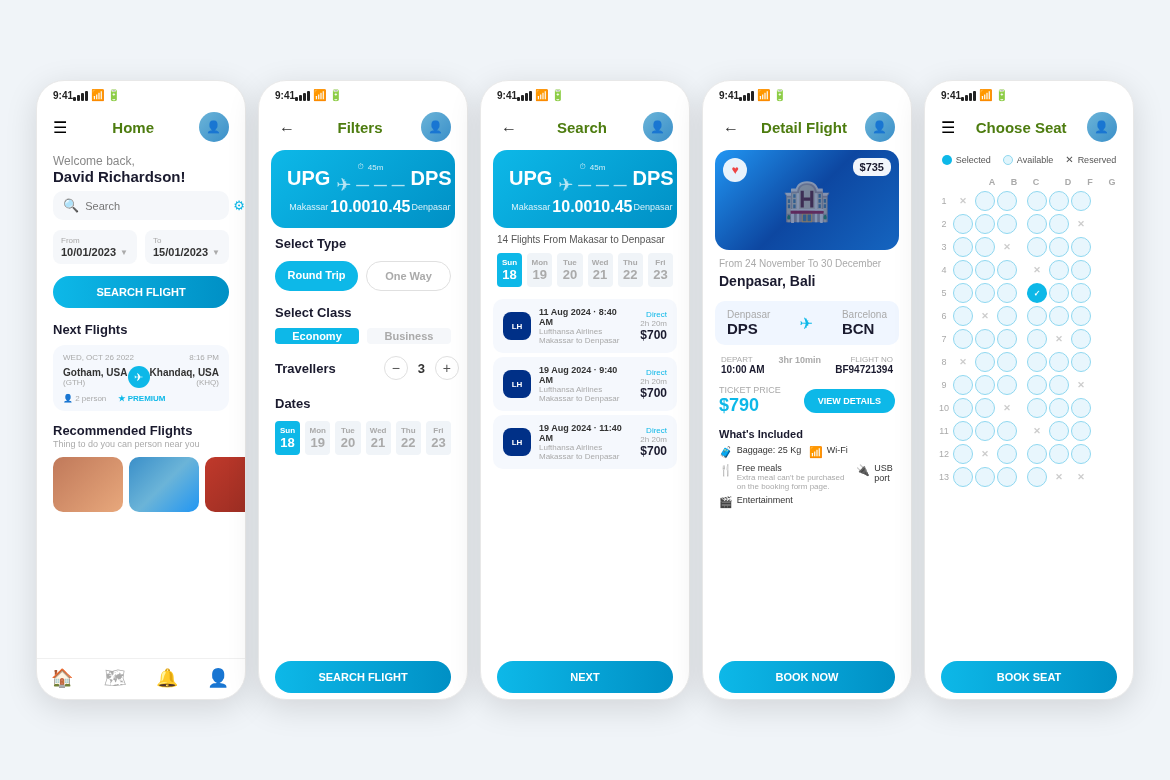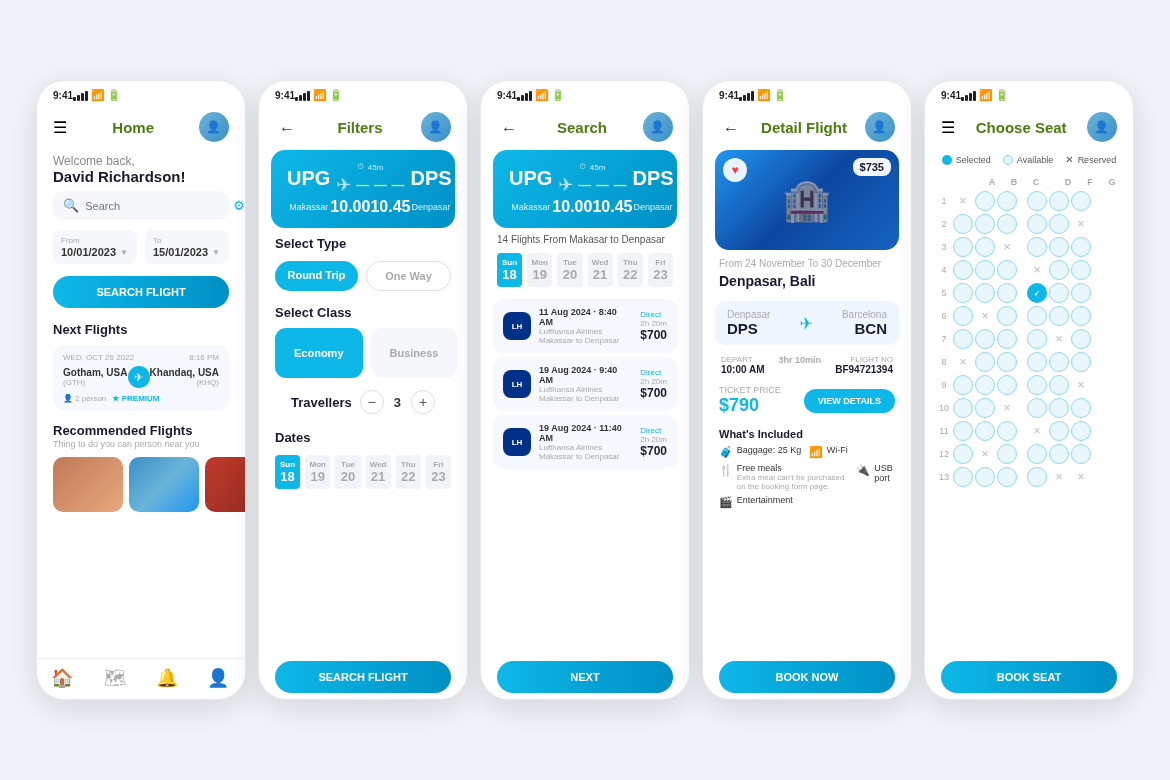--- a/index.html
+++ b/index.html
@@ -147,21 +147,21 @@
       background: #f5f8fd;
       border-radius: 12px;
       margin: 4px 16px;
       padding: 8px 10px;
     }
     .nf-top { display: flex; justify-content: space-between; font-size: 8px; color: #aaa; margin-bottom: 4px; }
     .nf-route { display: flex; align-items: center; justify-content: space-between; }
     .nf-city { font-size: 10px; font-weight: 600; color: #333; }
     .nf-code { font-size: 8px; color: #aaa; }
     .nf-plane { background: #0db8e8; border-radius: 50%; width: 22px; height: 22px; display: flex; align-items: center; justify-content: center; color: #fff; font-size: 11px; }
-    .nf-badges { display: flex; gap: 6px; margin-top: 6px; font-size: 8px; color: #aaa; }
+    .nf-badges { display: flex; gap: 12px; margin-top: 6px; font-size: 8px; color: #aaa; }
     
     .rec-imgs { display: flex; gap: 6px; padding: 4px 16px 8px; overflow-x: auto; }
     .rec-img { width: 70px; height: 55px; border-radius: 10px; flex-shrink: 0; object-fit: cover; overflow: hidden; }
     
     .bottom-nav {
       display: flex;
       justify-content: space-around;
       padding: 8px 0 10px;
       border-top: 1px solid #f0f0f0;
       margin-top: auto;
@@ -178,35 +178,36 @@
       font-weight: 600;
       text-align: center;
       cursor: pointer;
     }
     .type-btn.active { background: #0db8e8; color: #fff; border: none; }
     .type-btn.inactive { background: #fff; color: #aaa; border: 1px solid #e0e0e0; }
     
     .class-row { display: flex; gap: 8px; padding: 4px 16px; }
     .class-btn {
       flex: 1;
-      padding: 19px;
-      border-radius: 11px;
+      padding: 2px;
+      border-radius: 4px;
       font-size: 11px;
       font-weight: 600;
       text-align: center;
       cursor: pointer;
     }
     .class-btn.active { background: #0db8e8; color: #fff; border: none; }
     .class-btn.inactive { background: #f5f7fa; color: #aaa; border: none; }
     
     .travellers-row {
       display: flex;
-      justify-content: space-between;
-      align-items: center;
-      padding: 8px 32px;
+      justify-content: flex-start;
+      align-items: center;
+      padding: 8px 16px;
+      gap: 48px;
     }
     .travellers-label { font-size: 13px; font-weight: 700; color: #1a1a2e; }
     .count-control { display: flex; align-items: center; gap: 10px; }
     .count-btn { width: 24px; height: 24px; border-radius: 50%; border: 1px solid #e0e0e0; background: #fff; display: flex; align-items: center; justify-content: center; font-size: 14px; cursor: pointer; color: #555; }
     .count-val { font-size: 13px; font-weight: 700; color: #333; }
     
     .date-picker { padding: 6px 16px 8px; }
     .date-picker-grid { display: flex; gap: 5px; }
     .dp-day {
       flex: 1;
@@ -236,21 +237,21 @@
       justify-content: center;
       font-size: 8px;
       font-weight: 700;
       flex-shrink: 0;
     }
     .lh-logo { background: #003087; color: #fff; }
     .flight-info-left { flex: 1; }
     .fi-date { font-size: 9px; color: #333; font-weight: 600; }
     .fi-airline { font-size: 8px; color: #aaa; }
     .fi-route { font-size: 8px; color: #aaa; }
-    .flight-info-right { }
+    .flight-info-right { text-align: right; }
     .fi-type { font-size: 8px; color: #0db8e8; }
     .fi-duration { font-size: 8px; color: #aaa; }
     .fi-price { font-size: 12px; font-weight: 800; color: #1a1a2e; }
     
     .detail-hero {
       position: relative;
       margin: 0 12px 8px;
       border-radius: 14px;
       overflow: hidden;
       height: 100px;
@@ -719,21 +720,21 @@
       <div class="heart-btn">♥</div>
     </div>
     <div class="detail-date">From 24 November To 30 December</div>
     <div class="detail-title">Denpasar, Bali</div>
     <div class="flight-route-bar">
       <div>
         <div class="frb-city">Denpasar</div>
         <div class="frb-code">DPS</div>
       </div>
       <div class="frb-plane">✈</div>
-      <div style="text-align:right;">
+      <div style="text-align:left;">
         <div class="frb-city">Barcelona</div>
         <div class="frb-code">BCN</div>
       </div>
     </div>
     <div class="flight-meta">
       <div class="fm-item">
         <div class="fm-label">DEPART</div>
         <div class="fm-val">10:00 AM</div>
       </div>
       <div class="fm-item">

